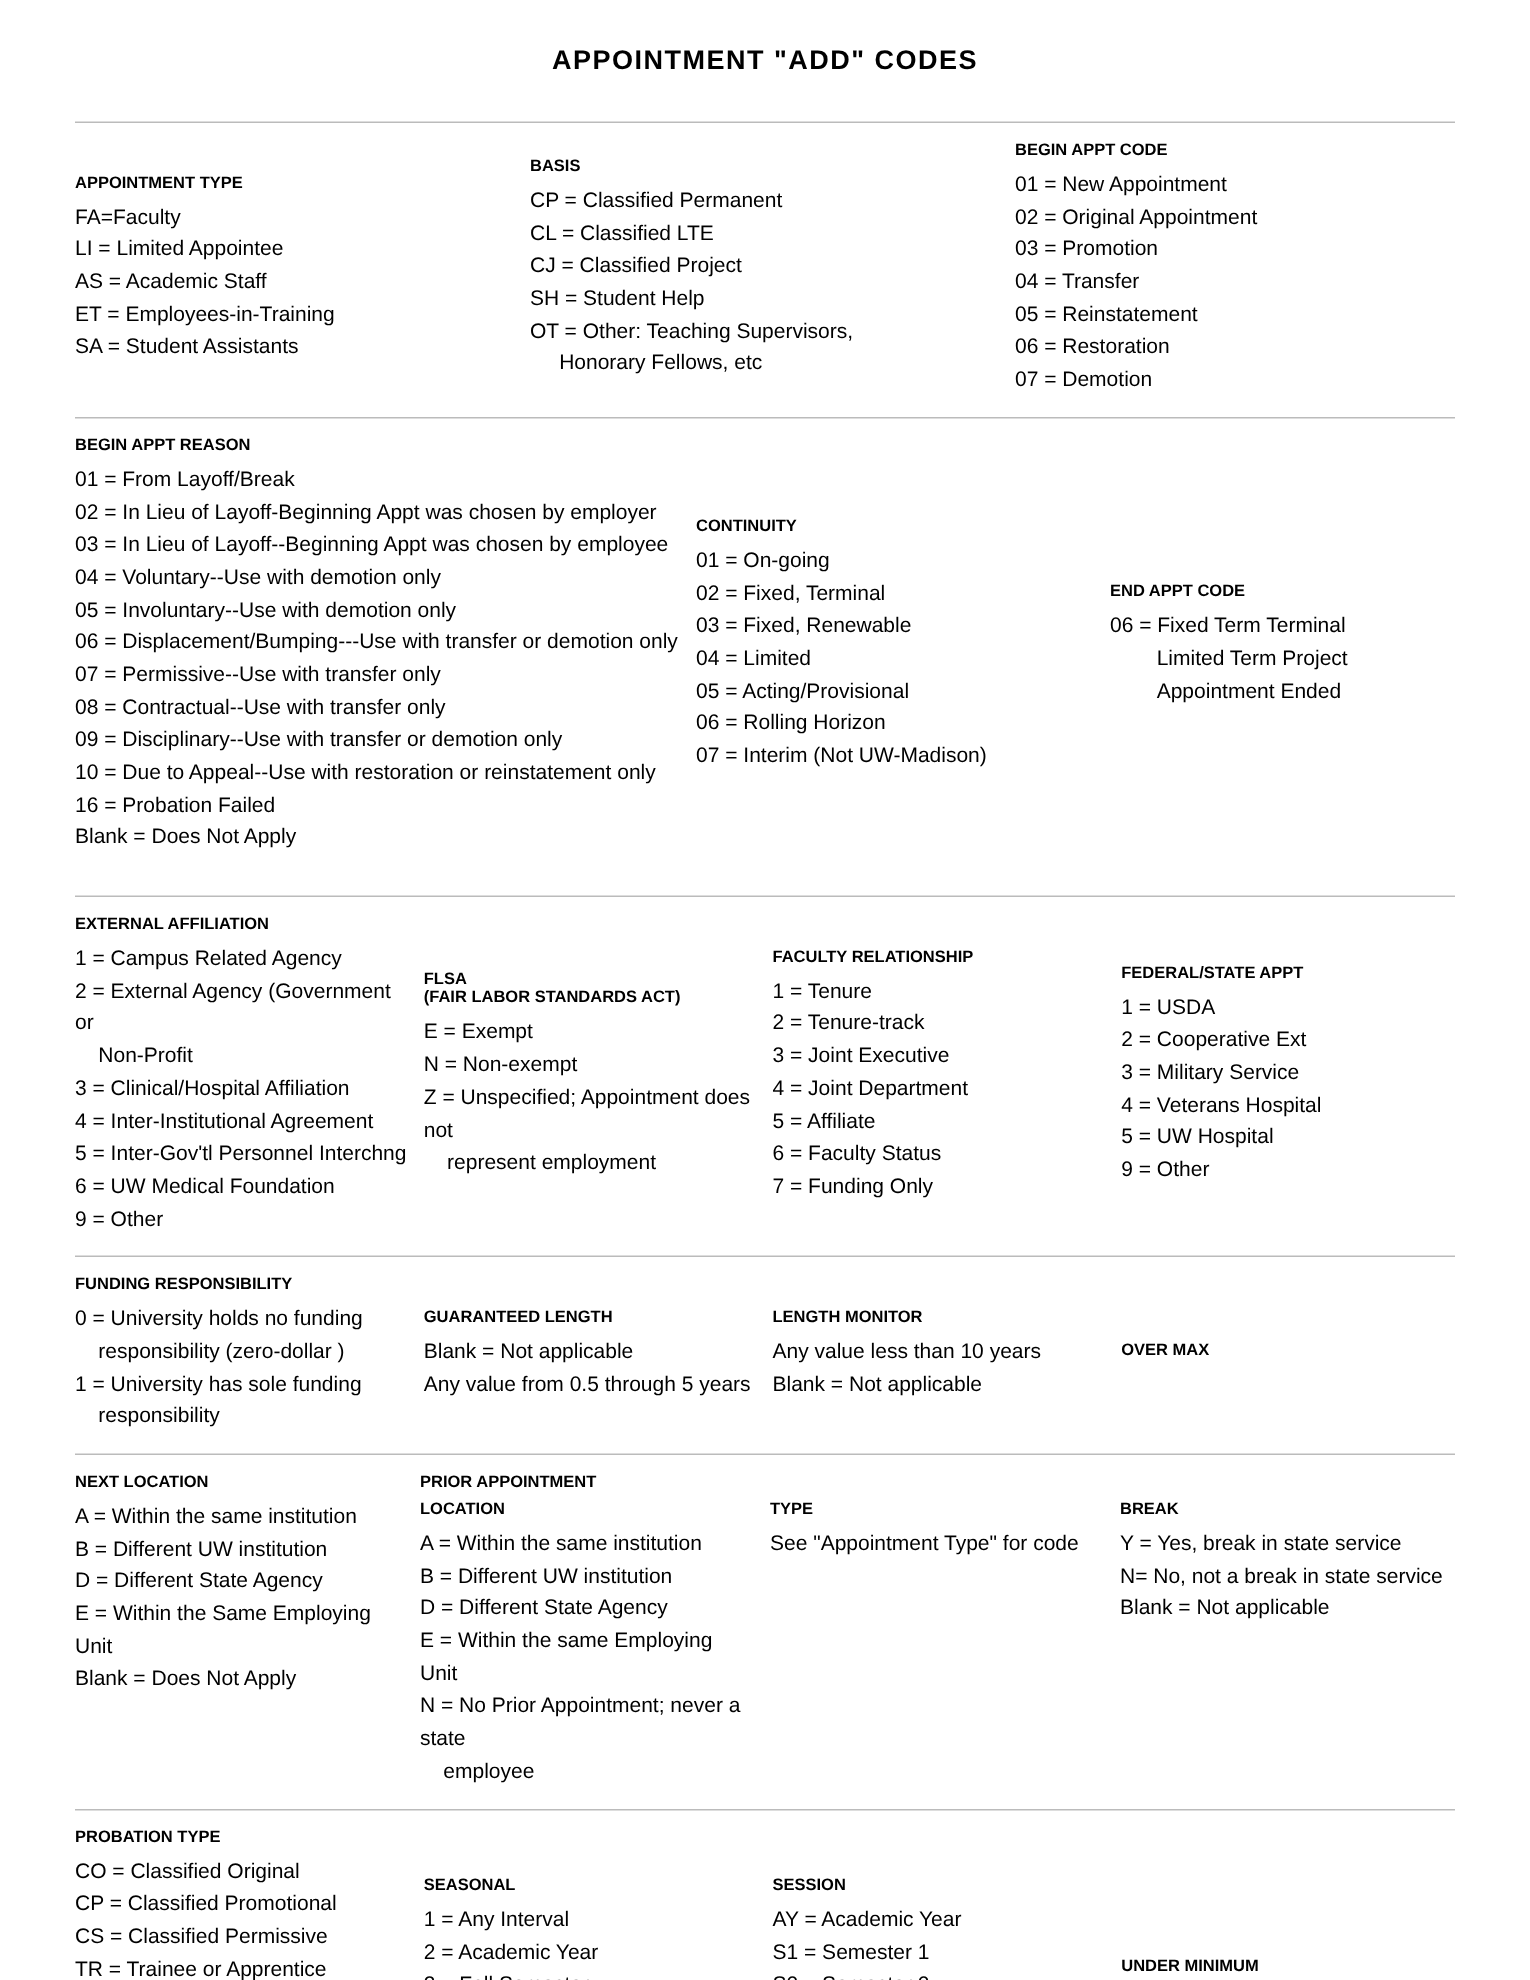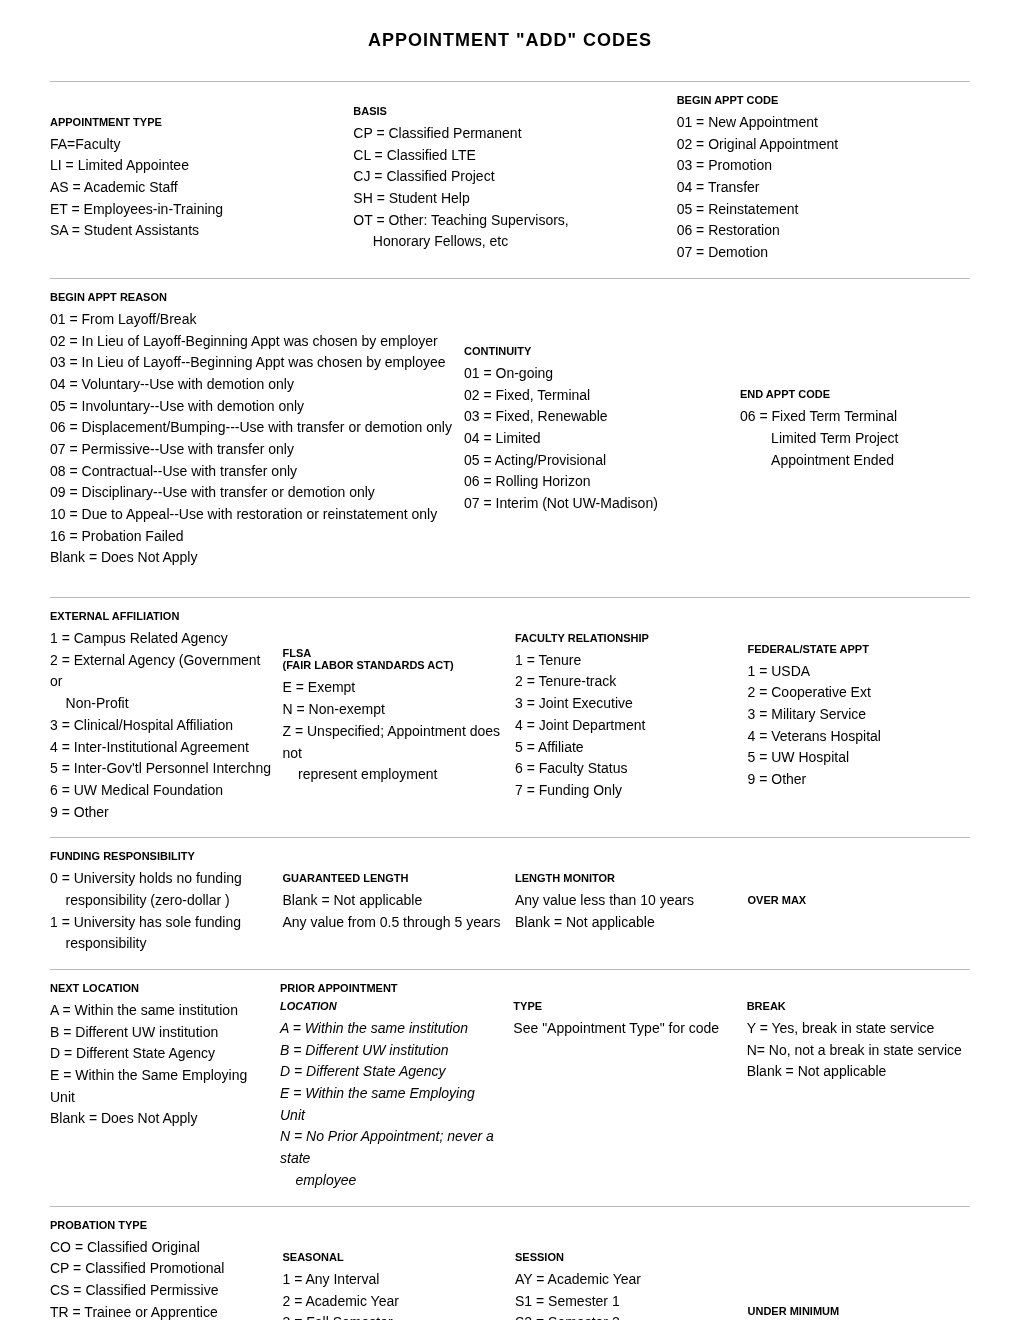--- a/index.html
+++ b/index.html
@@ -221,21 +221,21 @@
       A = Within the same institution<br>
       B = Different UW institution<br>
       D = Different State Agency<br>
       E = Within the Same Employing Unit<br>
       Blank = Does Not Apply
     </div>
   </div>
   <div class="col" style="flex: 0 0 75%;">
     <div class="section-title">PRIOR APPOINTMENT</div>
     <div style="display:flex; gap:0;">
-      <div style="flex:1; padding-right:10px;font-style:italic;">
+      <div style="flex:1; padding-right:10px;">
         <div class="section-title">LOCATION</div>
         <div class="section-content">
           A = Within the same institution<br>
           B = Different UW institution<br>
           D = Different State Agency<br>
           E = Within the same Employing Unit<br>
           N = No Prior Appointment; never a state<br>
           &nbsp;&nbsp;&nbsp;&nbsp;employee
         </div>
       </div>

